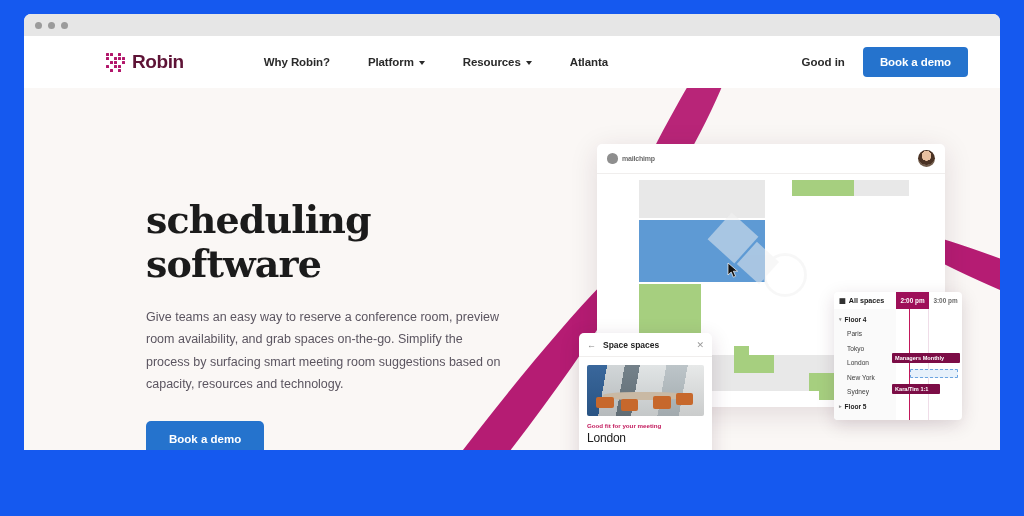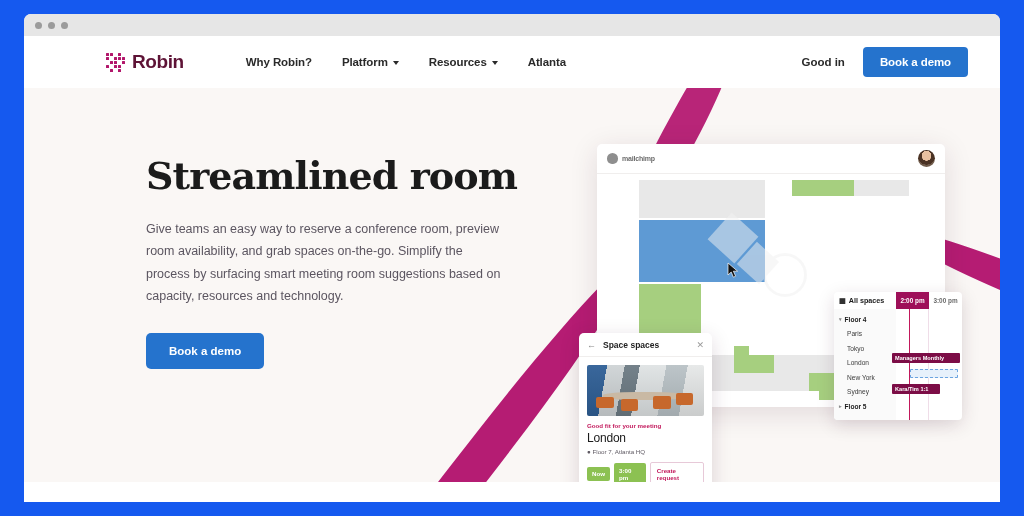--- a/index.html
+++ b/index.html
@@ -7,21 +7,21 @@
     width: 1024px; height: 516px;
     overflow: hidden;
     background: #1559ef;
     font-family: "Liberation Sans", sans-serif;
   }
 
   
   #browser-frame {
     position: absolute;
     left: 24px; top: 14px;
-    width: 976px; height: 488px;
+    width: 976px; height: 436px;
     background: #ffffff;
     border-radius: 7px 7px 0 0;
     overflow: hidden;
   }
   #titlebar {
     height: 22px;
     background: #e6e6e6;
     display: flex; align-items: center;
     padding-left: 11px;
     gap: 6px;
@@ -39,22 +39,22 @@
   #logo-mark { width: 19px; height: 19px; position: relative; }
   #logo-mark i {
     position: absolute; width: 3px; height: 3px;
     background: #b2176b; border-radius: 0.5px;
   }
   #logo-word {
     font-size: 19px; font-weight: 700; color: #5e1336;
     letter-spacing: -0.4px;
   }
   #nav-links {
-    display: flex; align-items: center; gap: 30px;
-    margin-left: 62px;
+    display: flex; align-items: center; gap: 38px;
+    margin-left: 80px;
   }
   .nav-link {
     font-size: 11.5px; font-weight: 700; color: #2a2a2a;
     display: flex; align-items: center; gap: 5px;
     letter-spacing: -0.1px; cursor: pointer;
   }
   .chev {
     width: 0; height: 0;
     border-left: 3.5px solid transparent;
     border-right: 3.5px solid transparent;
@@ -314,21 +314,22 @@
   </div>
 
   <div id="hero">
 
     <div class="brush" id="brush-top"></div>
     <div class="brush" id="brush-right"></div>
     <div class="brush" id="brush-bottom"></div>
 
     <div id="hero-text">
       <h1 id="headline">
-        <span>Streamlined room</span><br>
+        <br>
+        <span>scheduling software</span>
       </h1>
       <p id="subcopy">Give teams an easy way to reserve a conference room, preview room availability, and grab spaces on-the-go. Simplify the process by surfacing smart meeting room suggestions based on capacity, resources and technology.</p>
       <div id="cta-row">
         <button id="hero-cta-primary">Book a demo</button>
       </div>
     </div>
 
     <div id="product">
       <div id="product-head">
         <div id="mc-logo">

